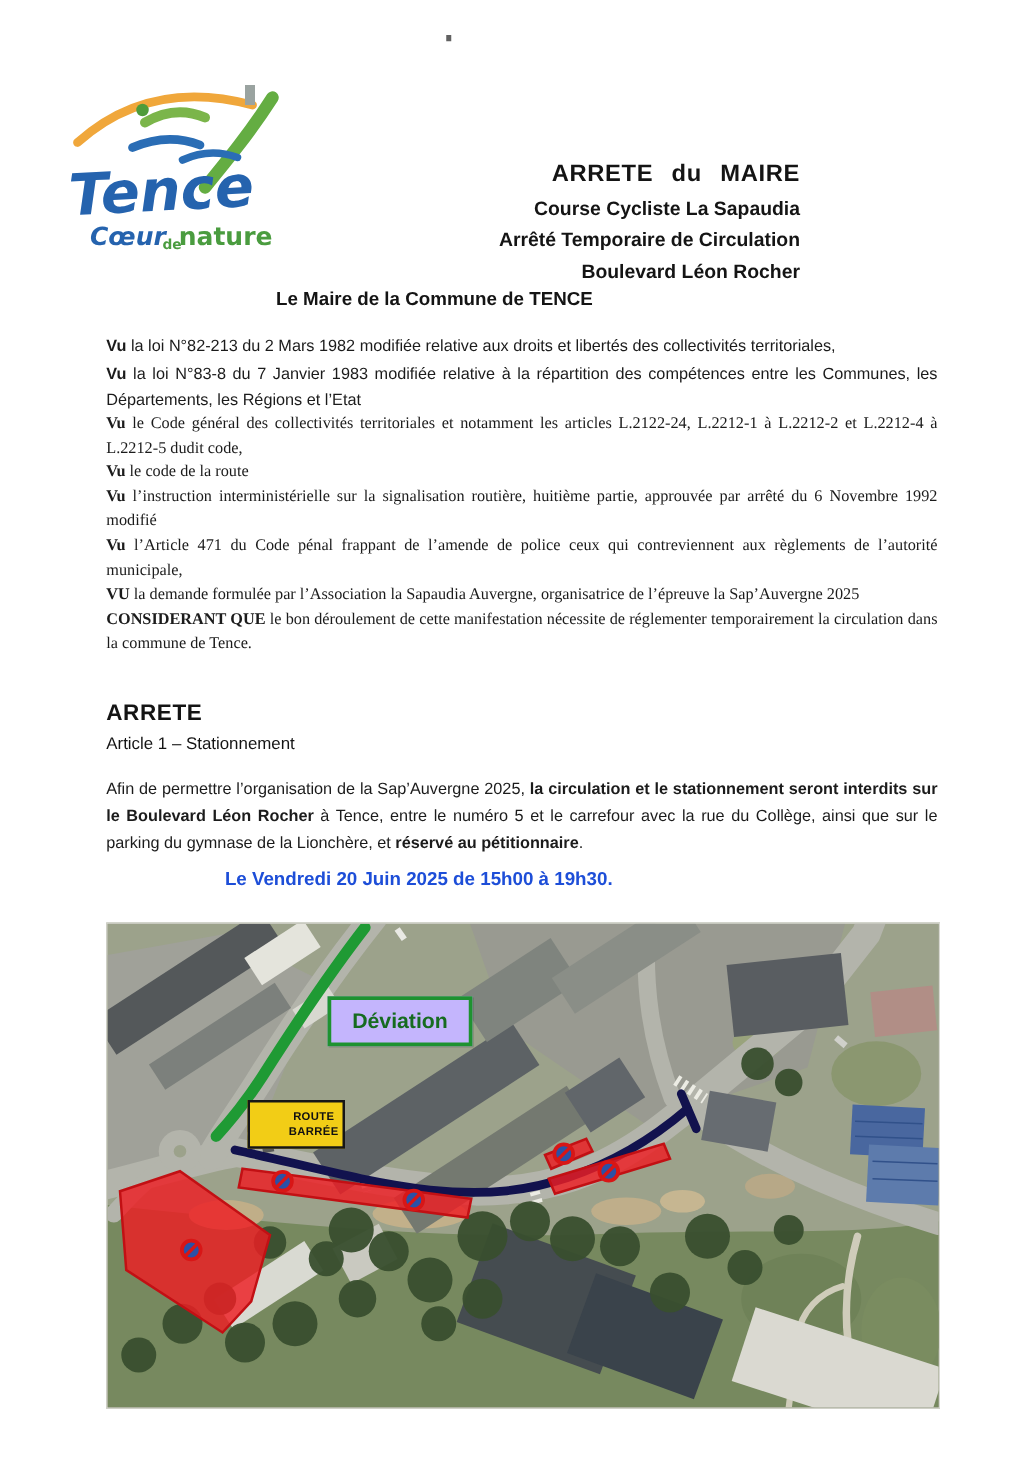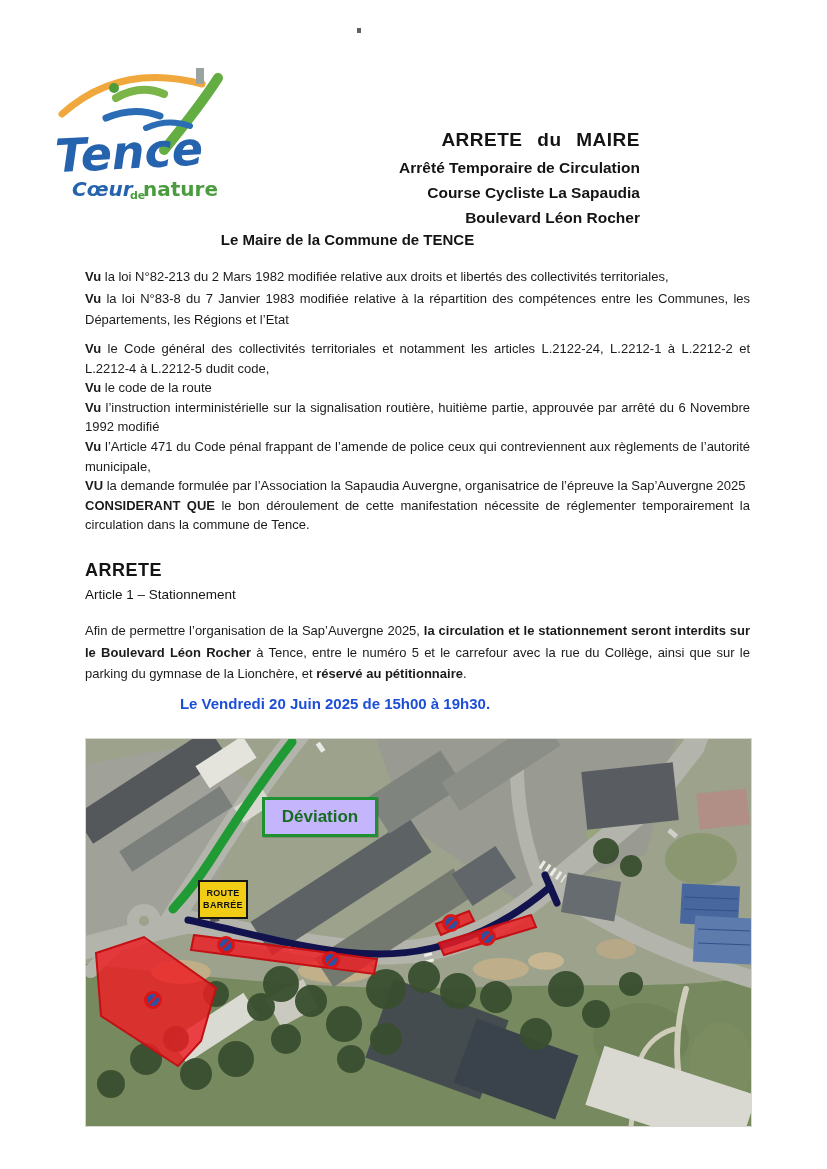--- a/index.html
+++ b/index.html
@@ -17,41 +17,41 @@
   .title-block{position:absolute;left:330px;top:84px;width:310px;text-align:right;margin-top:45px;}
   .title-main{font-size:19px;font-weight:bold;word-spacing:9px;letter-spacing:.5px;color:#141414;}
   .title-sub{font-size:15.5px;font-weight:bold;line-height:25px;margin-top:4px;color:#141414;}
 
   .maire-heading{position:absolute;left:85px;top:231px;width:525px;text-align:center;
     font-size:15px;font-weight:bold;color:#141414;}
 
   .vu-group{position:absolute;left:85px;width:665px;text-align:justify;font-size:13px;color:#1b1b1b;}
   .vu-group p{margin:0;}
   .vu-group-1{top:266px;line-height:21.5px;}
-  .vu-group-2{top:339px;line-height:19.6px;}
+  .vu-group-2{top:328px;line-height:19.6px;font-family:Liberation Serif, serif;}
 
   .arrete-heading{position:absolute;left:85px;top:560px;width:500px;text-align:left;
     font-size:18px;font-weight:bold;letter-spacing:.5px;color:#141414;}
   .article1-heading{position:absolute;left:85px;top:587px;font-size:13.5px;font-weight:normal;color:#141414;}
   .article1-para{position:absolute;left:85px;top:620px;width:665px;text-align:justify;
     font-size:13px;line-height:21.7px;color:#1b1b1b;}
   .date-line{position:absolute;left:85px;top:695px;width:500px;text-align:center;
     font-size:15px;font-weight:bold;color:#1d4ed8;}
 
   
   .map{position:absolute;left:85px;top:738px;width:665px;height:387px;overflow:hidden;
     border:1px solid #d8d8d2;background:#9ca28b;}
   .map svg{display:block;}
   .deviation-label{position:absolute;left:176px;top:58px;width:110px;height:34px;
     background:#c4b5fd;border:3px solid #1e9230;color:#166b20;font-size:17px;font-weight:bold;
     display:flex;align-items:center;justify-content:center;box-shadow:1px 1px 0 rgba(0,0,0,.15);}
   .route-barree{position:absolute;left:112px;top:141px;width:46px;height:35px;
     background:#f2cd16;border:2px solid #161616;color:#111;font-size:9px;font-weight:bold;
     line-height:1.25;display:flex;flex-direction:column;align-items:center;justify-content:center;
-    letter-spacing:.3px;}
+    letter-spacing:.3px;padding-left:28px;}
 </style>
 </head>
 <body>
 
 <div class="page">
 
   <div class="artifact-dot"></div>
 
   <div class="logo">
     <svg width="190" height="145" viewBox="0 0 190 145">
@@ -65,22 +65,22 @@
       <text x="6" y="116" font-family="DejaVu Sans, sans-serif" font-size="46" font-weight="bold" font-style="italic" fill="#2563ae" transform="rotate(-3 10 116)">Tence</text>
       <text x="22" y="140" font-family="DejaVu Sans, sans-serif" font-size="20" font-weight="bold" font-style="italic" fill="#2563ae">Cœur</text>
       <text x="80" y="143" font-family="DejaVu Sans, sans-serif" font-size="11" font-weight="bold" fill="#4a9c3f">de</text>
       <text x="93" y="140" font-family="DejaVu Sans, sans-serif" font-size="20" font-weight="bold" fill="#4a9c3f">nature</text>
     </svg>
   </div>
 
   <div class="title-block">
     <div class="title-main">ARRETE du MAIRE</div>
     <div class="title-sub">
+      <div>Course Cycliste La Sapaudia</div>
       <div>Arrêté Temporaire de Circulation</div>
-      <div>Course Cycliste La Sapaudia</div>
       <div>Boulevard Léon Rocher</div>
     </div>
   </div>
 
   <div class="maire-heading">Le Maire de la Commune de TENCE</div>
 
   <div class="vu-group vu-group-1">
       <p><span class="b">Vu</span><span> la loi N°82-213 du 2 Mars 1982 modifiée relative aux droits et libertés des collectivités territoriales,</span></p>
       <p><span class="b">Vu</span><span> la loi N°83-8 du 7 Janvier 1983 modifiée relative à la répartition des compétences entre les Communes, les Départements, les Régions et l’Etat</span></p>
     </div>

